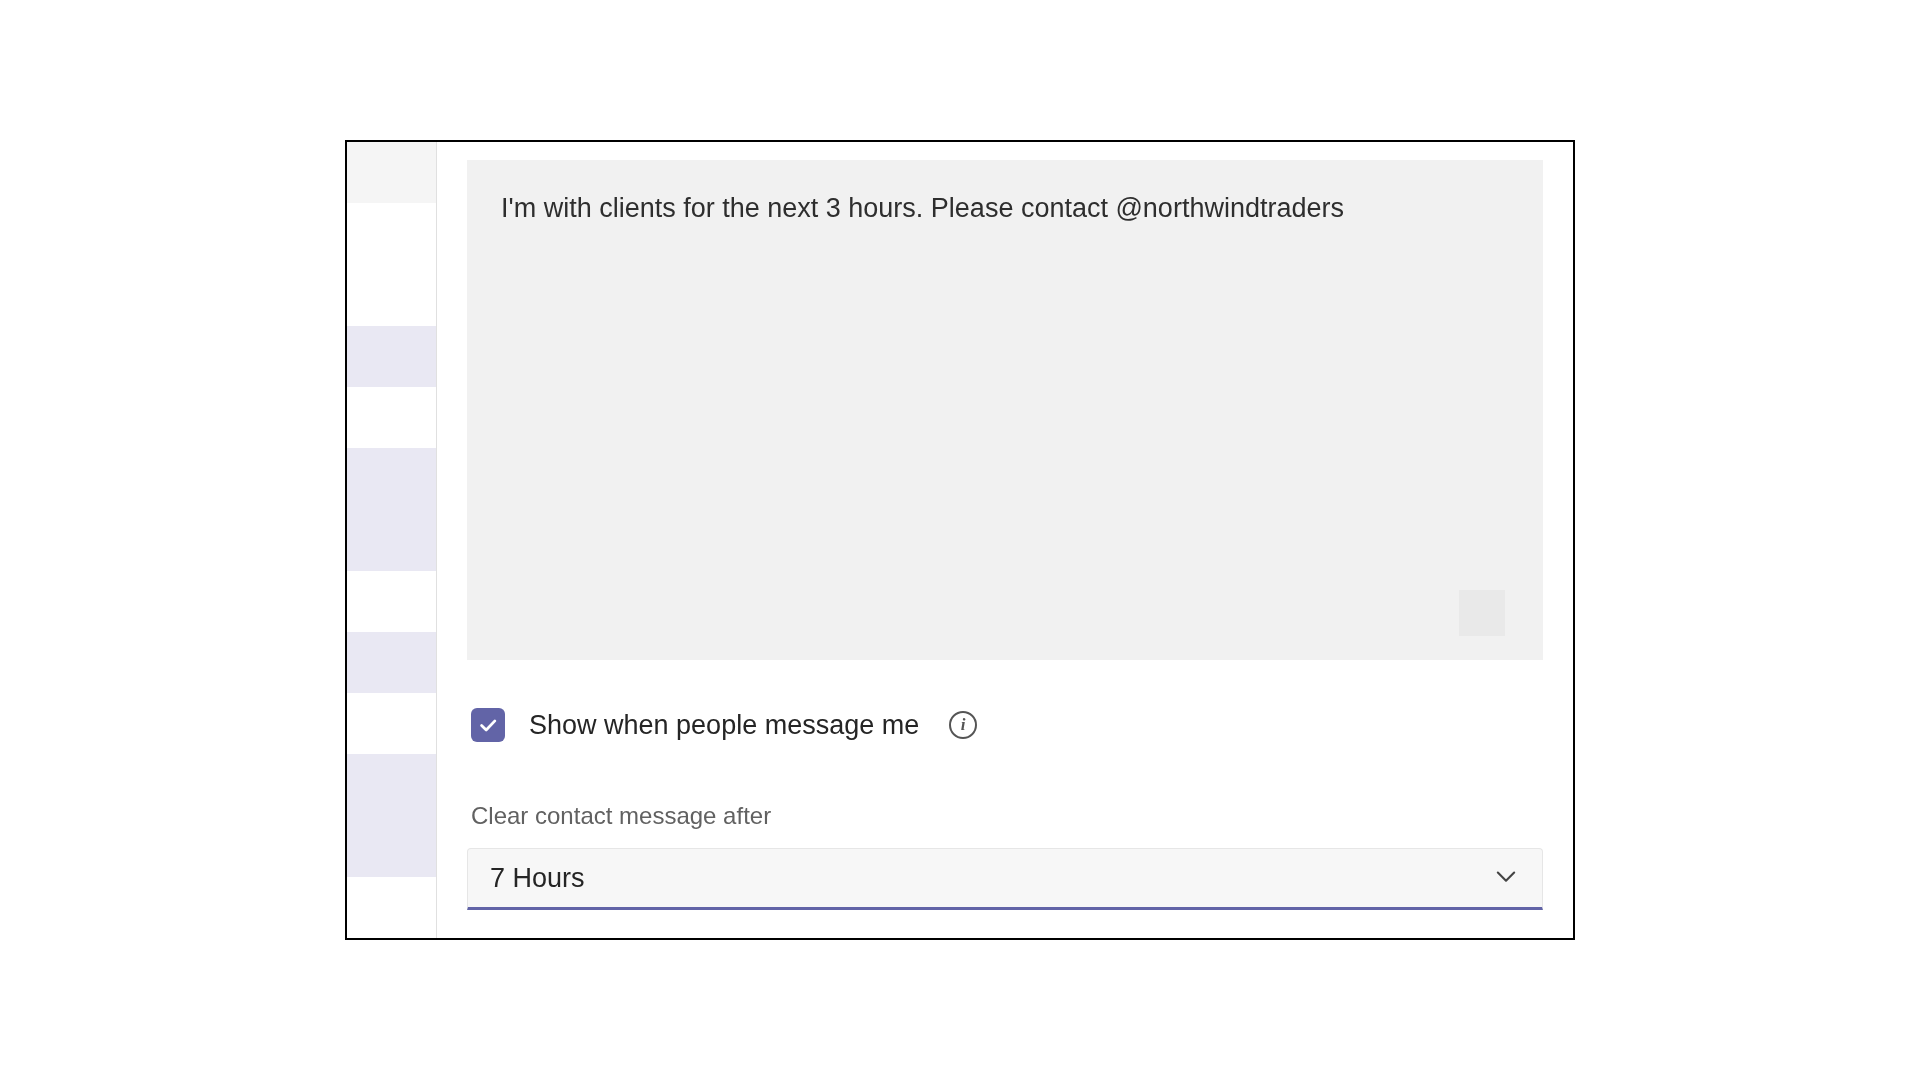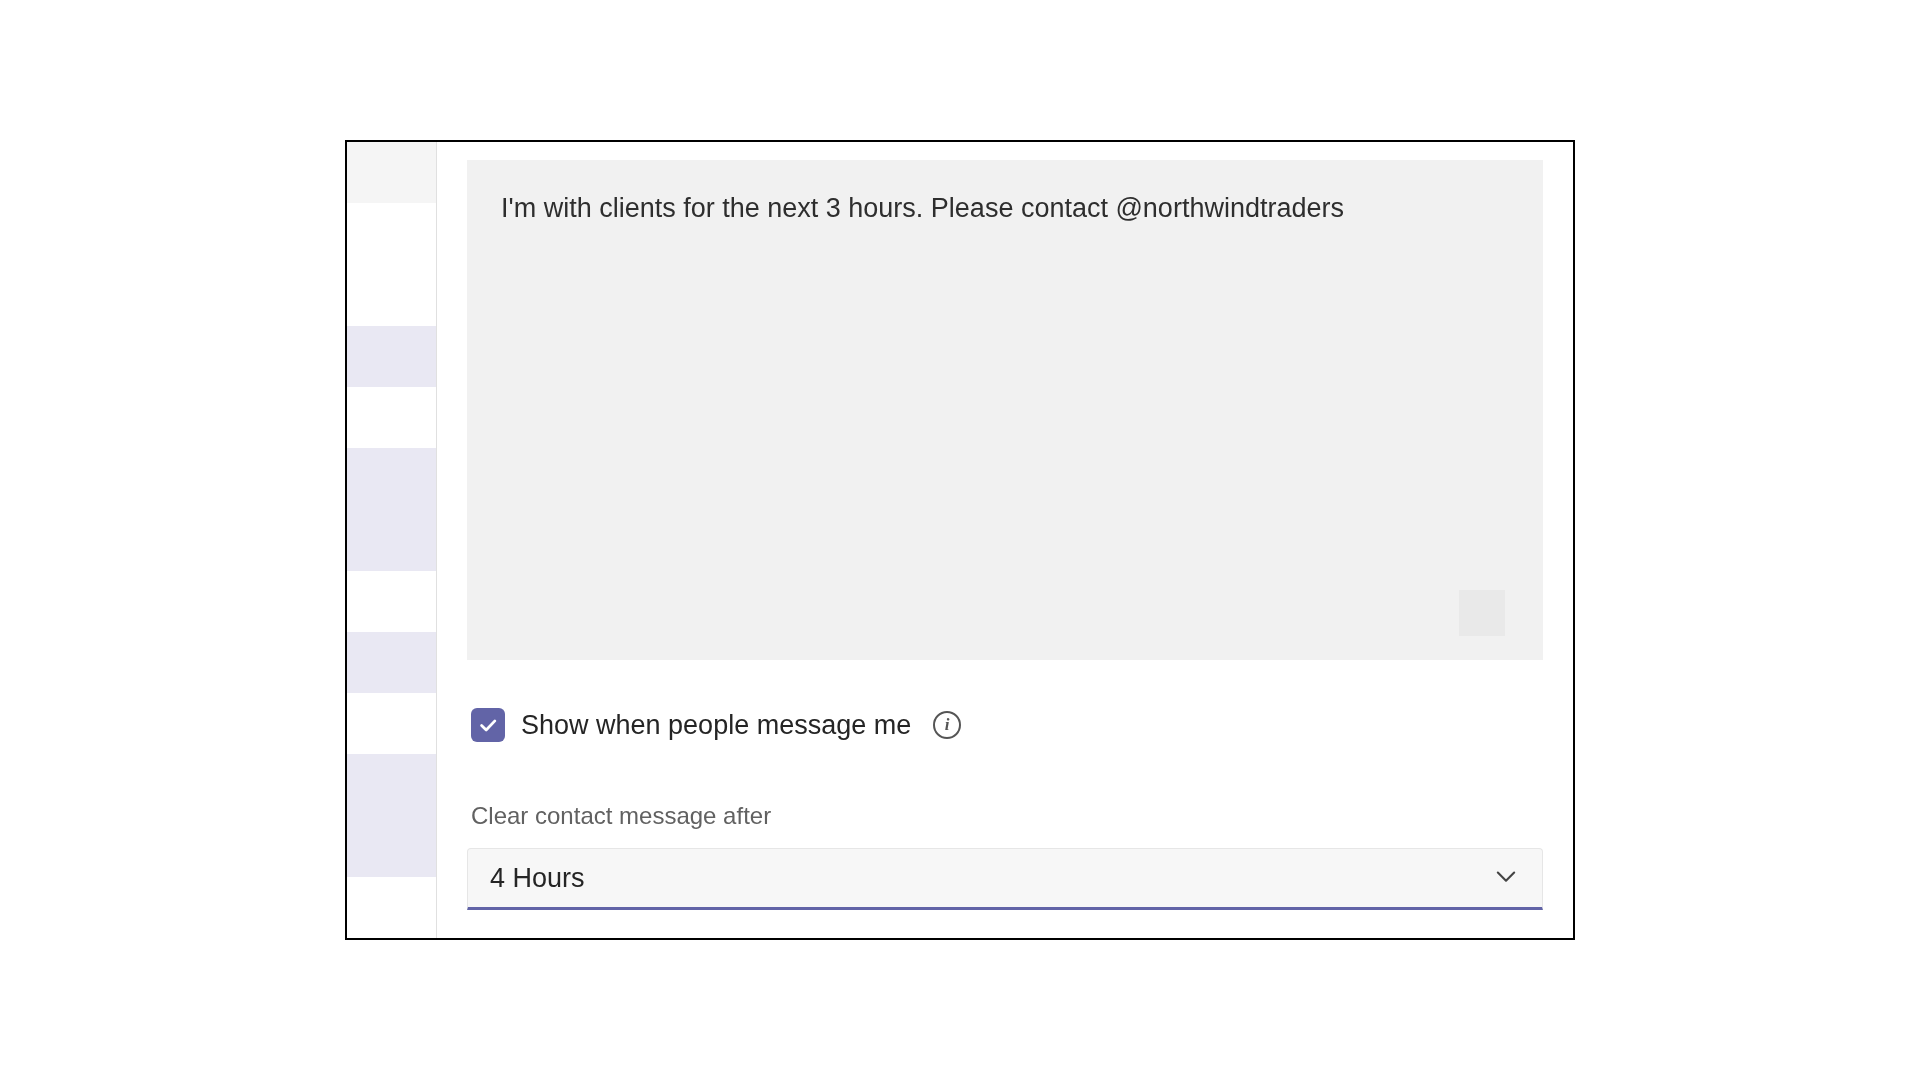--- a/index.html
+++ b/index.html
@@ -60,21 +60,21 @@
       right: 38px;
       bottom: 28px;
       width: 46px;
       height: 46px;
       background: #e9e9e9;
     }
     .textarea-wrap { position: relative; }
     .checkbox-row {
       display: flex;
       align-items: center;
-      gap: 16px;
+      gap: 24px;
       margin-top: 44px;
       padding-left: 4px;
     }
     .checkbox-box {
       width: 34px;
       height: 34px;
       border-radius: 6px;
       background: #6264a7;
       display: flex;
       align-items: center;
@@ -163,21 +163,21 @@
           <path d="M5 12.5 L10 17.5 L19.5 7.5" stroke="#ffffff" stroke-width="3" fill="none" stroke-linecap="round" stroke-linejoin="round"></path>
         </svg>
       </div>
       <span class="checkbox-label">Show when people message me</span>
       <span class="info-circle">i</span>
     </div>
 
     <div class="section-label">Clear contact message after</div>
 
     <div class="dropdown">
-      <span class="dropdown-value">4 Hours</span>
+      <span class="dropdown-value">7 Hours</span>
       <span class="chevron">
         <svg viewBox="0 0 24 24">
             <path d="M5 9 L12 16 L19 9" stroke="#444" stroke-width="1.8" fill="none" stroke-linecap="round" stroke-linejoin="round"></path>
           </svg>
       </span>
     </div>
 
   </div>
 </div>
 

